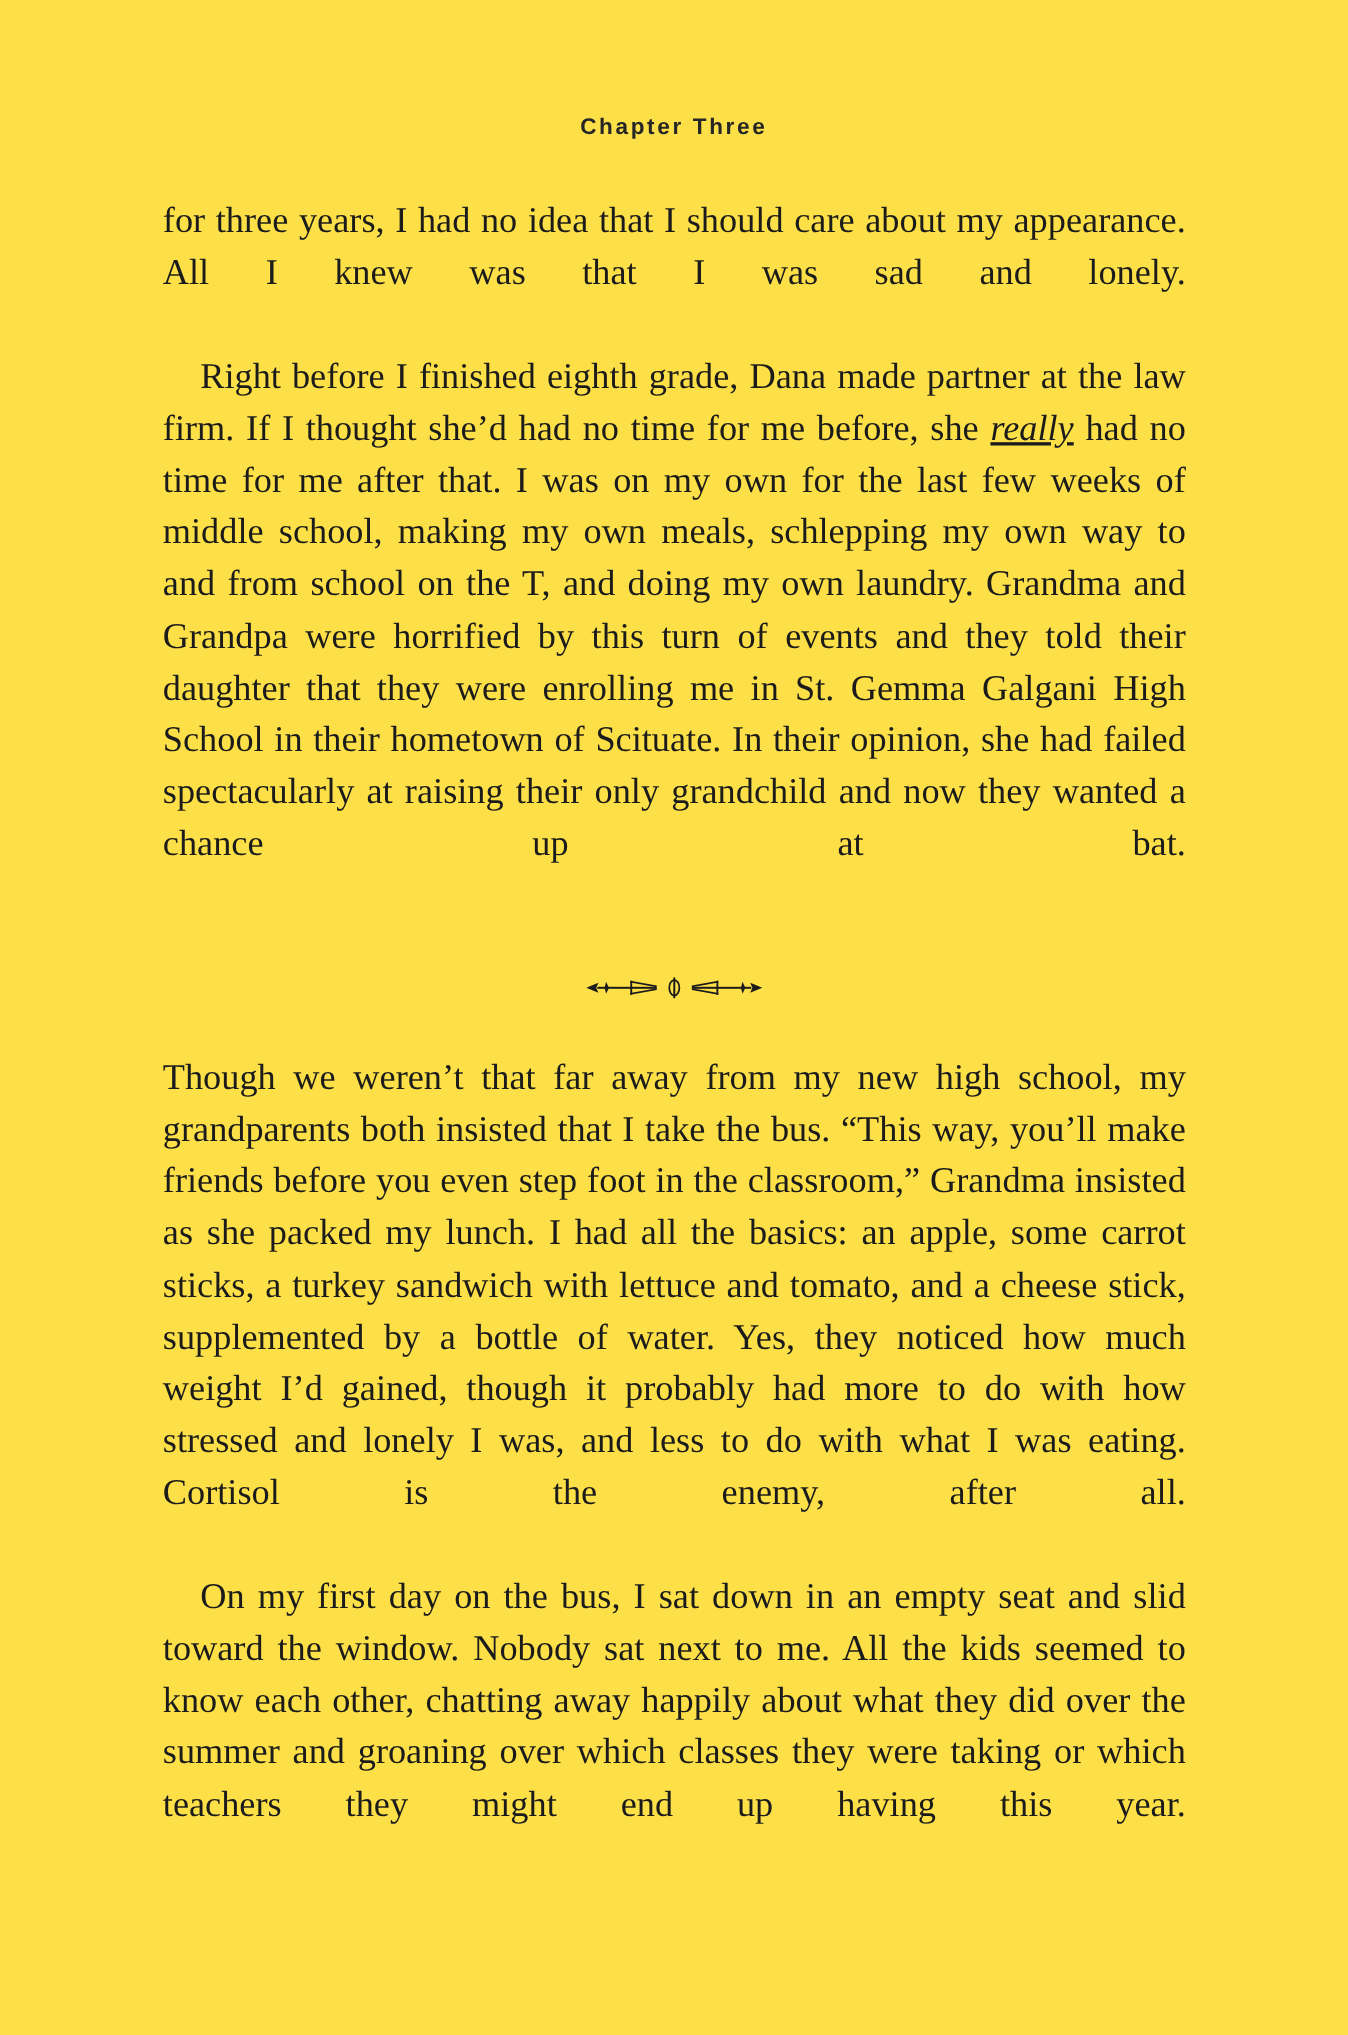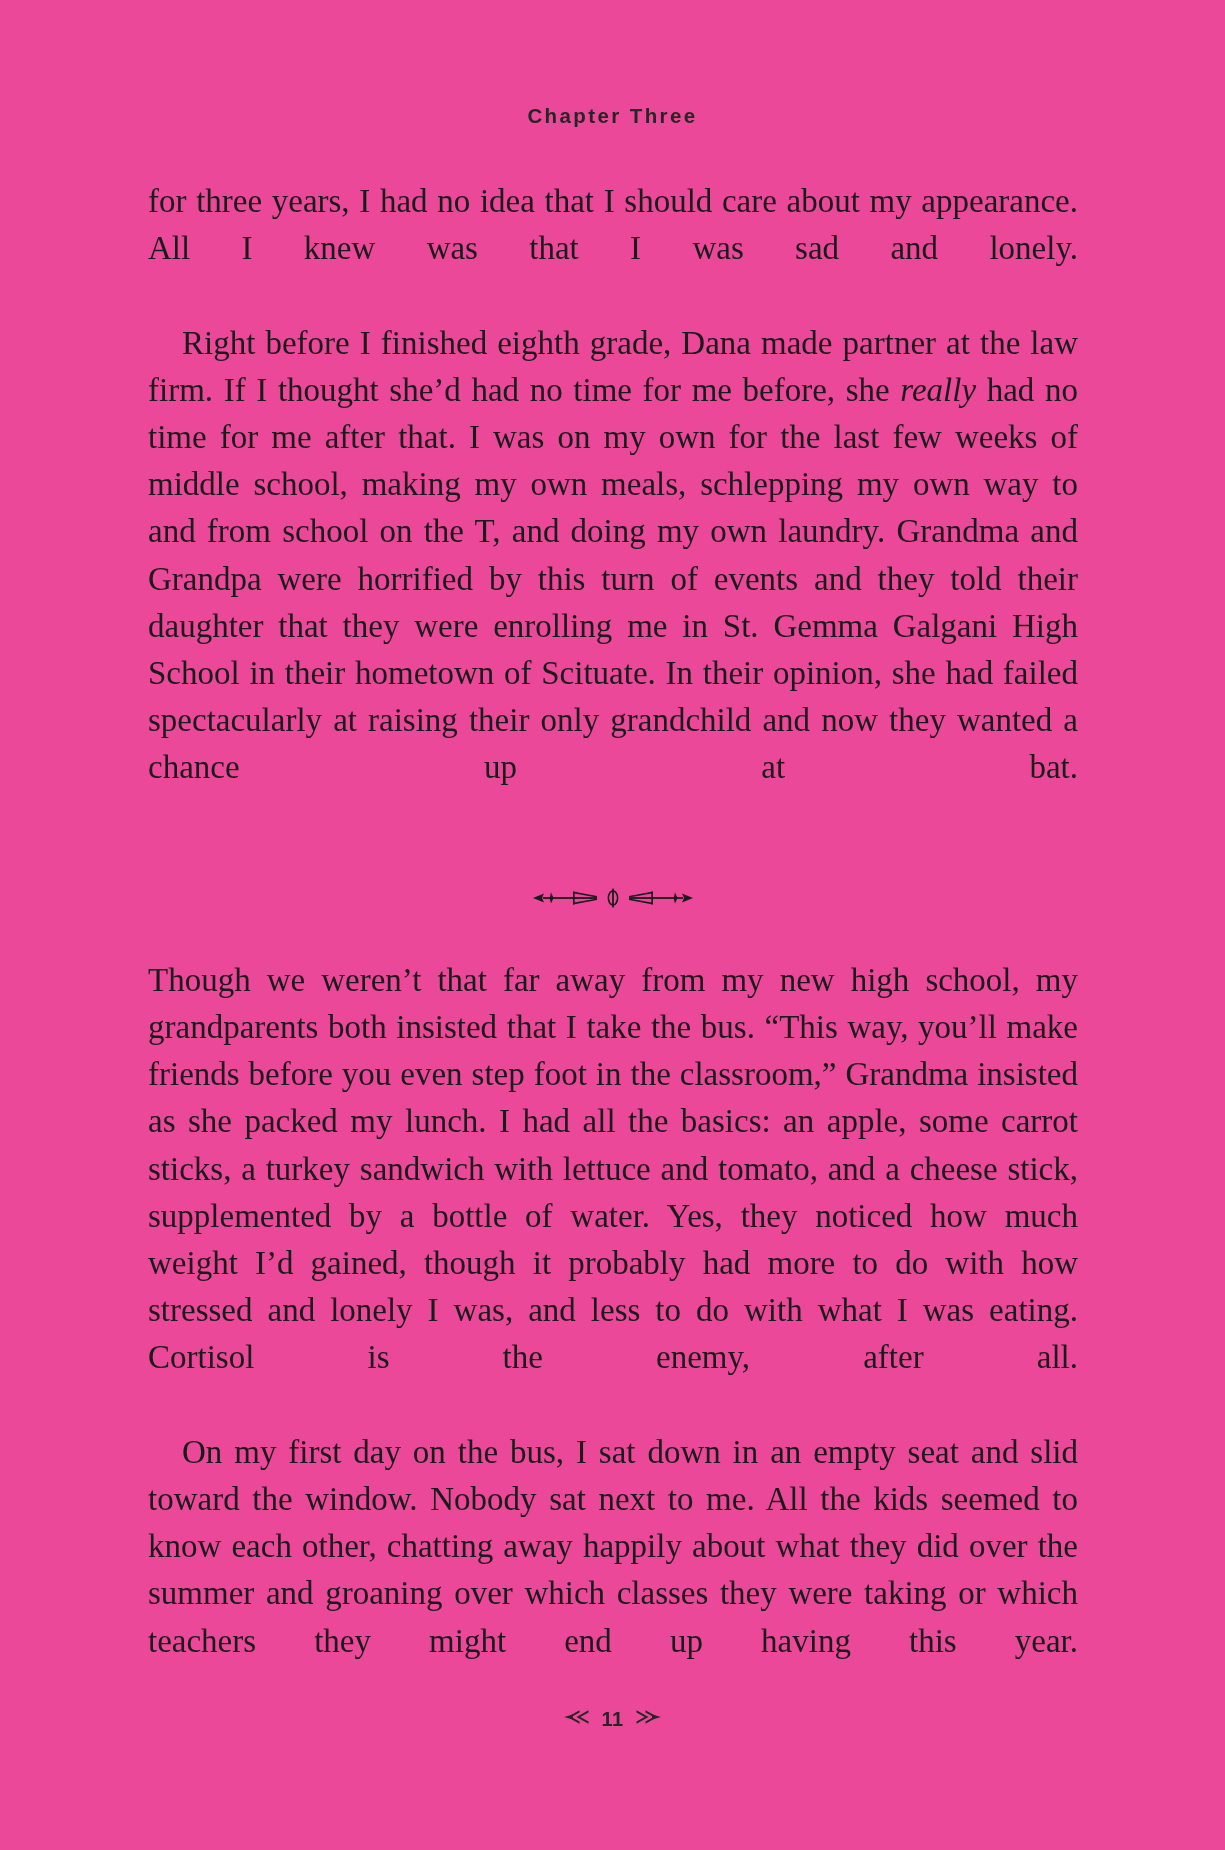--- a/index.html
+++ b/index.html
@@ -7,21 +7,21 @@
     margin: 0;
     padding: 0;
     background: #ffffff;
   }
 
   .page {
     position: relative;
     width: 1225px;
     height: 1850px;
     margin: 0 auto;
-    background: #ec4899;
+    background: #fde047;
     box-sizing: border-box;
     overflow: hidden;
   }
 
   
   .running-head {
     position: absolute;
     top: 104px;
     left: 0;
     right: 0;
@@ -56,20 +56,21 @@
   .para.indent {
     text-indent: 34px;
   }
 
   .para.noindent {
     text-indent: 0;
   }
 
   .para em {
     font-style: italic;
+    text-decoration: underline;
   }
 
   
   .para::after {
     content: "";
     display: inline-block;
     width: 100%;
   }
 
   
@@ -157,35 +158,14 @@
         </svg>
       </span>
     </div>
 
     <p class="para noindent">Though we weren’t that far away from my new high school, my grandparents both insisted that I take the bus. “This way, you’ll make friends before you even step foot in the classroom,” Grandma insisted as she packed my lunch. I had all the basics: an apple, some carrot sticks, a turkey sandwich with lettuce and tomato, and a cheese stick, supplemented by a bottle of water. Yes, they noticed how much weight I’d gained, though it probably had more to do with how stressed and lonely I was, and less to do with what I was eating. Cortisol is the enemy, after all.</p>
 
     <p class="para indent">On my first day on the bus, I sat down in an empty seat and slid toward the window. Nobody sat next to me. All the kids seemed to know each other, chatting away happily about what they did over the summer and groaning over which classes they were taking or which teachers they might end up having this year.</p>
 
   </div>
 
-  <div class="folio">
-    <span class="orn">
-      <svg width="26" height="16" viewBox="0 0 26 16" aria-hidden="true">
-        <g fill="#262626">
-          <path d="M12.5 8 L24.5 1.2 L24.5 3.4 L16.3 8 L24.5 12.6 L24.5 14.8 Z"></path>
-          <path d="M3.5 8 L15.5 1.2 L15.5 3.4 L7.3 8 L15.5 12.6 L15.5 14.8 Z"></path>
-          <path d="M0 8 L9 5.6 L9 10.4 Z"></path>
-        </g>
-      </svg>
-    </span>
-    <span class="num">11</span>
-    <span class="orn">
-      <svg width="26" height="16" viewBox="0 0 26 16" aria-hidden="true">
-        <g fill="#262626">
-          <path d="M13.5 8 L1.5 1.2 L1.5 3.4 L9.7 8 L1.5 12.6 L1.5 14.8 Z"></path>
-          <path d="M22.5 8 L10.5 1.2 L10.5 3.4 L18.7 8 L10.5 12.6 L10.5 14.8 Z"></path>
-          <path d="M26 8 L17 5.6 L17 10.4 Z"></path>
-        </g>
-      </svg>
-    </span>
-  </div>
 
 </div>
 
 </body></html>

